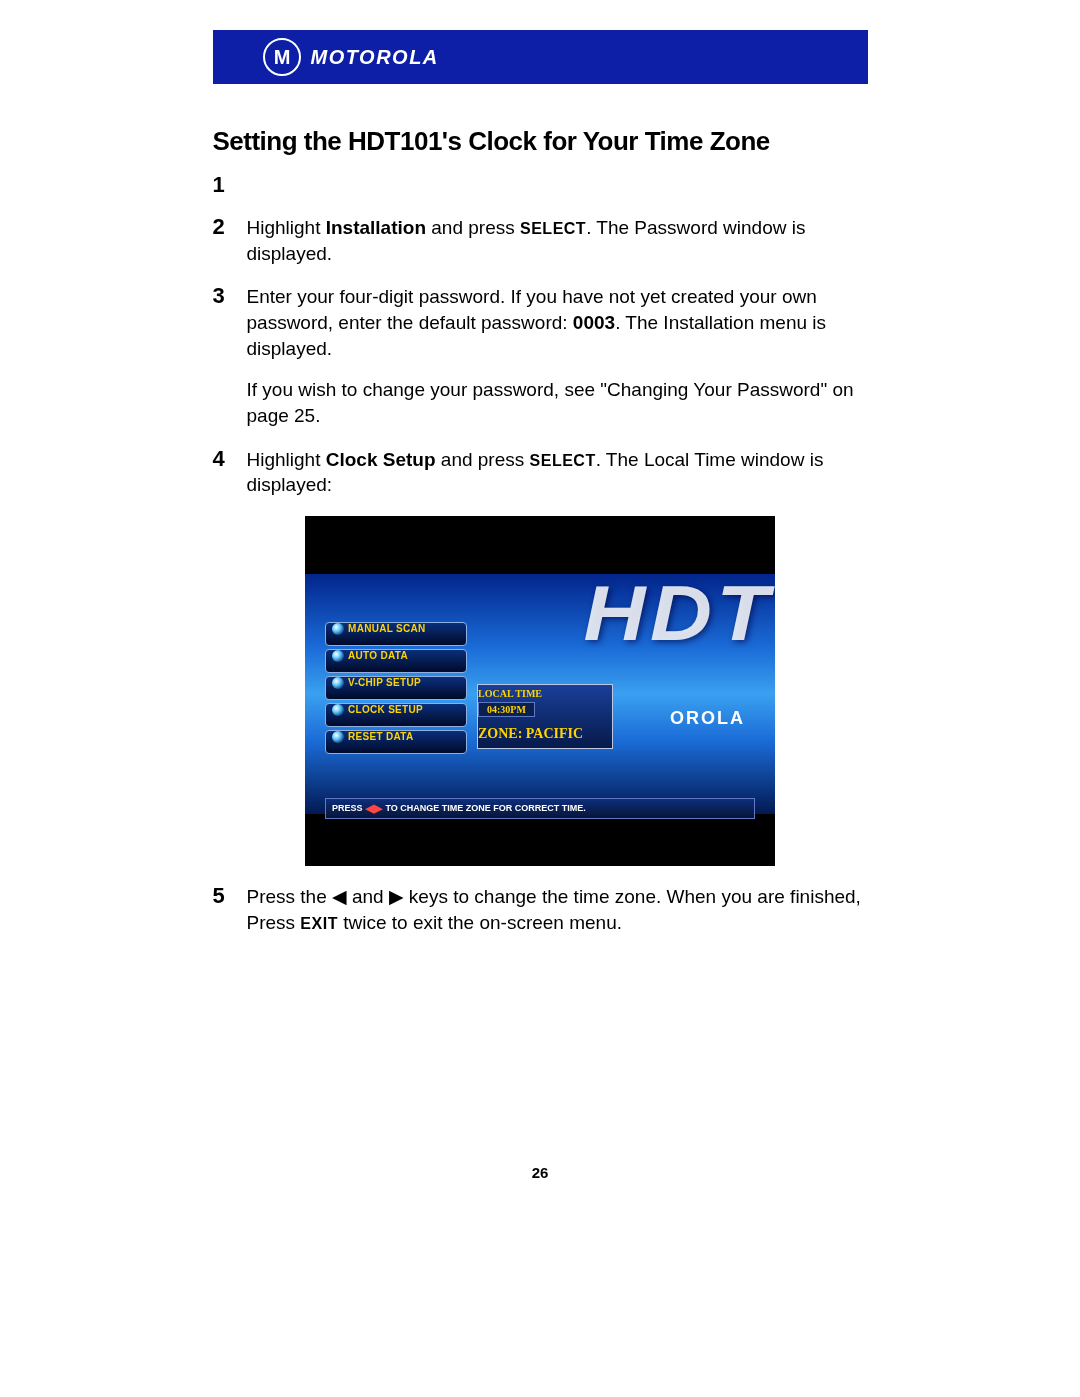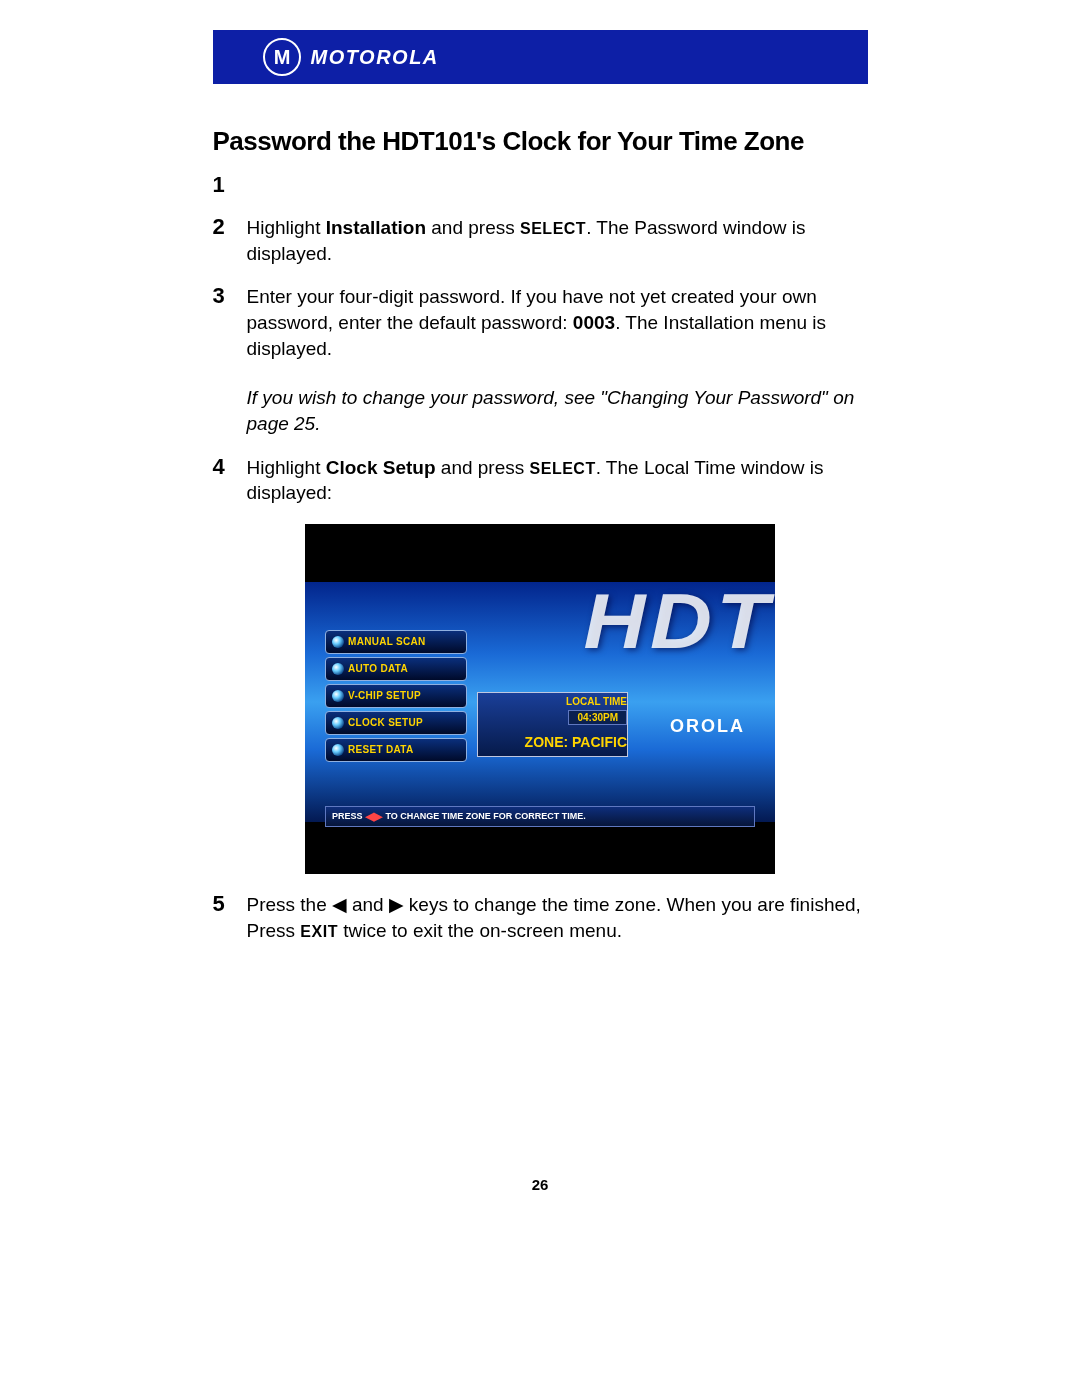--- a/index.html
+++ b/index.html
@@ -88,23 +88,22 @@
   .step-body .sc {
     font-variant: small-caps;
     font-size: 16px;
     font-weight: bold;
     letter-spacing: 0.5px;
   }
   .step-body .b {
     font-weight: bold;
   }
   .step-body .i {
-    font-style: italic;
     display: block;
-    margin-top: 24px;
+    margin-top: 16px;
   }
   .arrow {
     font-family: Arial, sans-serif;
   }
 
   
   .tv-wrap {
     width: 470px;
     height: 350px;
     background: #000;
@@ -145,41 +144,41 @@
   .tv-menu-item {
     width: 142px;
     height: 24px;
     background: linear-gradient(180deg, #0a2f7c 0%, #000a2a 100%);
     border: 1px solid #8fb0e0;
     border-radius: 4px;
     color: #ffd400;
     font-size: 10px;
     font-weight: bold;
     display: flex;
-    align-items: center;
     padding-left: 6px;
     margin-bottom: 3px;
     box-sizing: border-box;
     letter-spacing: 0.3px;
   }
   .tv-menu-item .dot {
     width: 12px; height: 12px;
     background: radial-gradient(circle at 35% 35%, #fff, #66ccff 35%, #003377 80%);
     border-radius: 50%;
     margin-right: 4px;
   }
   .tv-dialog {
     position: absolute;
     top: 168px;
     left: 172px;
     width: 134px;
     background: linear-gradient(180deg, #1a3f99 0%, #061a4a 100%);
     border: 1px solid #c0c8e0;
-    padding: 3px 0 6px 15px;
-    text-align: right;
+    padding: 3px 0 6px 0;
+    text-align: left;
+    font-family: Liberation Serif, serif;
   }
   .tv-dialog .label {
     color: #ffd400;
     font-size: 10px;
     font-weight: bold;
   }
   .tv-dialog .time {
     display: inline-block;
     margin-top: 2px;
     background: #0a2050;
@@ -208,21 +207,21 @@
     display: flex;
     align-items: center;
     padding-left: 6px;
     border: 1px solid #5f78c0;
     box-sizing: border-box;
   }
   .tv-help .red { color: #ff4545; margin: 0 3px; font-size: 11px; }
 
   .page-num {
     position: absolute;
-    bottom: 204px;
+    bottom: 216px;
     left: 0;
     width: 100%;
     text-align: center;
     font-size: 15px;
     font-weight: bold;
   }
 </style>
 </head>
 <body>
 
@@ -230,21 +229,21 @@
 
   <div class="header-bar">
     <div class="moto-logo-circle">
       <span class="moto-logo-m">M</span>
     </div>
     <span class="moto-wordmark">MOTOROLA</span>
   </div>
 
   <div class="content">
 
-    <div class="heading">Password the HDT101's Clock for Your Time Zone</div>
+    <div class="heading">Setting the HDT101's Clock for Your Time Zone</div>
 
 
     <div class="step">
       <div class="step-num">1</div>
     </div>
 
     <div class="step">
       <div class="step-num">2</div>
       <div class="step-body">
         <span>Highlight </span><span class="b">Installation</span><span> and press </span><span class="sc">SELECT</span><span>. The Password window is displayed.</span>

